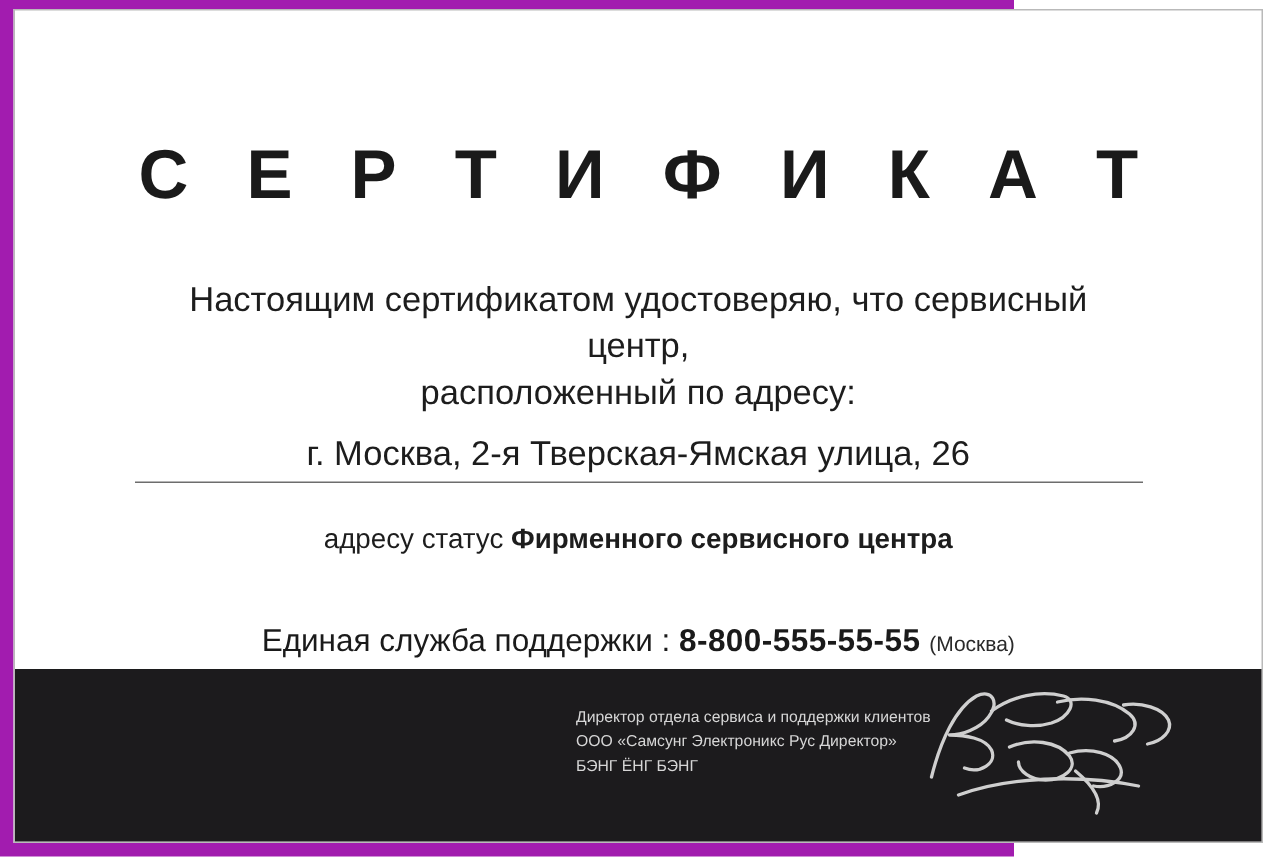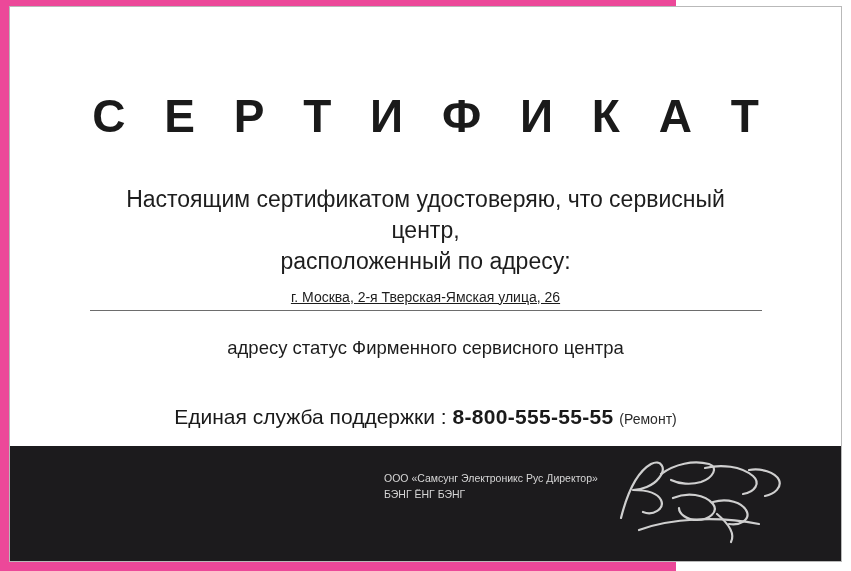--- a/index.html
+++ b/index.html
@@ -10,21 +10,21 @@
   body {
     width: 851px;
     height: 571px;
     font-family: "Liberation Sans", sans-serif;
     overflow: hidden;
   }
   .page {
     position: relative;
     width: 676px;
     height: 571px;
-    background: #ec4899;
+    background: #a21caf;
     box-sizing: border-box;
   }
   
   .certificate {
     position: absolute;
     left: 9px;
     top: 6px;
     width: 833px;
     height: 556px;
     background: #ffffff;
@@ -58,24 +58,23 @@
     color: #1d1d1d;
     line-height: 1.35;
     padding: 0 42px;
   }
   .field {
     margin: 0 auto;
     width: 672px;
     text-align: center;
   }
   .field-value {
-    font-size: 14px;
+    font-size: 23px;
     color: #1d1d1d;
     padding-bottom: 5px;
-    text-decoration: underline;
   }
   .field-value.first {
     padding-top: 12px;
   }
   .rule {
     border-bottom: 1px solid #6d6d6d;
     height: 0;
     width: 100%;
   }
   .field-gap {
@@ -83,21 +82,21 @@
   }
   .status-line {
     margin: 0 auto;
     width: 672px;
     text-align: center;
     font-size: 18.5px;
     color: #1d1d1d;
     padding-top: 13px;
   }
   .status-line b {
-    font-weight: normal;
+    font-weight: bold;
   }
   .support {
     text-align: center;
     margin-top: 46px;
     font-size: 21px;
     color: #1a1a1a;
   }
   .support .phone {
     font-weight: bold;
     font-size: 21px;
@@ -158,27 +157,28 @@
       </div>
 
       <div class="field-gap"></div>
 
 
       <div class="status-line">
         <span>адресу статус </span><b>Фирменного сервисного центра</b>
       </div>
 
       <div class="support">
-        <span>Единая служба поддержки : </span><span class="phone">8-800-555-55-55</span> <span class="country">(Ремонт)</span>
+        <span>Единая служба поддержки : </span><span class="phone">8-800-555-55-55</span> <span class="country">(Москва)</span>
       </div>
 
     </div>
 
     <div class="footer">
       <div class="footer-text">
+        <div>Директор отдела сервиса и поддержки клиентов</div>
         <div>ООО «Самсунг Электроникс Рус Директор»</div>
         <div>БЭНГ ЁНГ БЭНГ</div>
       </div>
 
       <div class="signature">
         <svg width="180" height="96" viewBox="0 0 180 96" fill="none" xmlns="http://www.w3.org/2000/svg">
           <g stroke="#cfcfcf" stroke-width="2.2" fill="none" stroke-linecap="round" stroke-linejoin="round">
             <path d="M12 64 C18 40, 28 18, 42 10 C52 5, 58 14, 50 24 C44 32, 32 36, 24 36 C34 36, 48 38, 52 46 C56 55, 44 62, 34 58"></path>
             <path d="M52 20 C66 10, 84 6, 100 10 C110 13, 104 24, 92 28 C82 31, 70 30, 62 26"></path>
             <path d="M96 14 C112 10, 132 12, 144 22 C152 29, 146 38, 134 40"></path>

